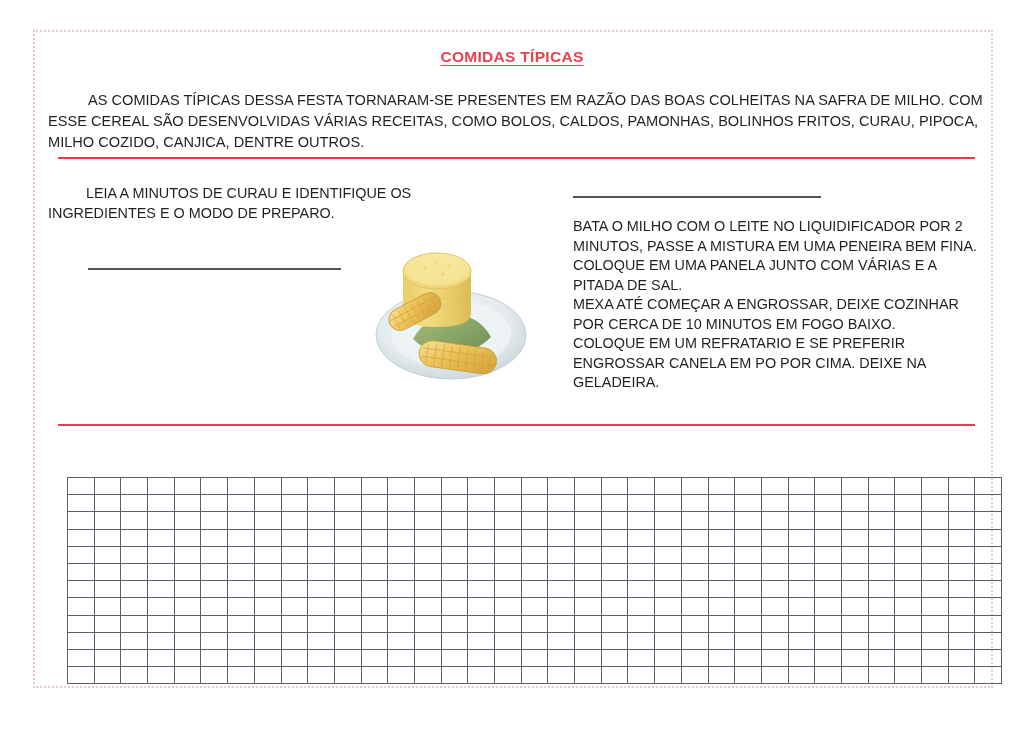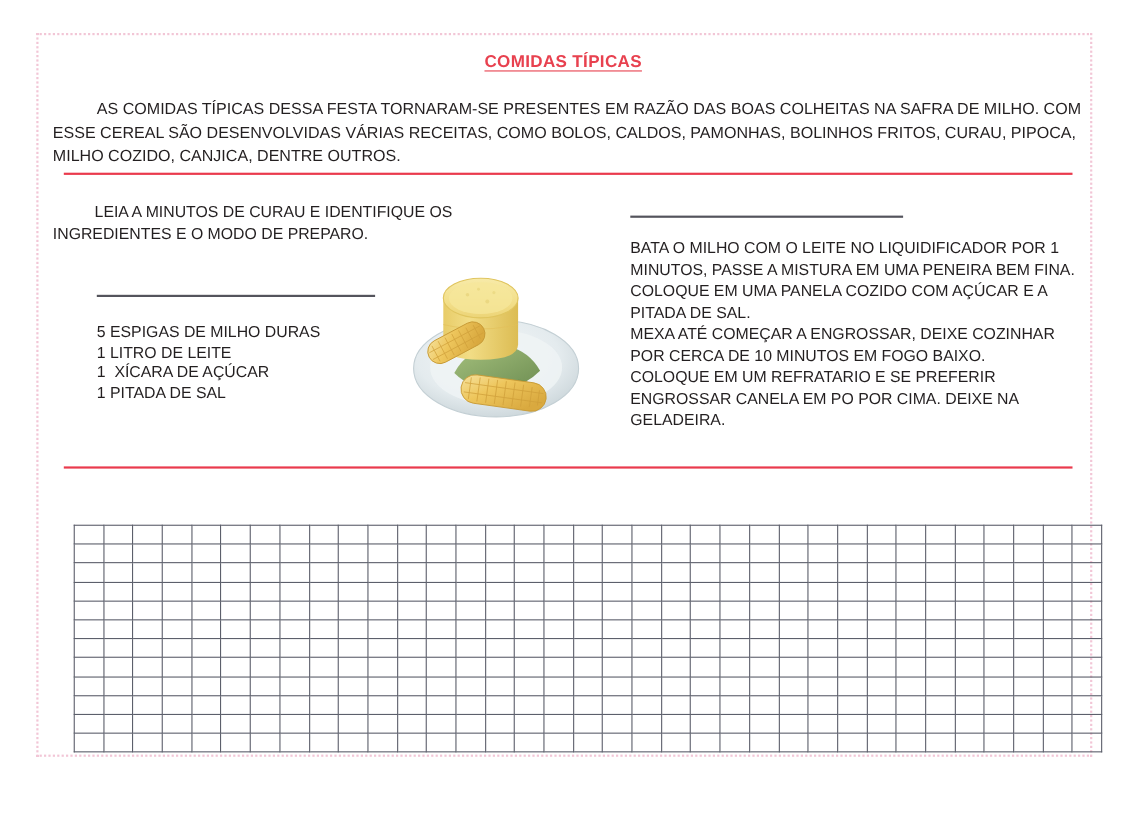--- a/index.html
+++ b/index.html
@@ -168,32 +168,26 @@
   <div id="intro">AS COMIDAS TÍPICAS DESSA FESTA TORNARAM-SE PRESENTES EM RAZÃO DAS BOAS COLHEITAS NA SAFRA DE MILHO. COM ESSE CEREAL SÃO DESENVOLVIDAS VÁRIAS RECEITAS, COMO BOLOS, CALDOS, PAMONHAS, BOLINHOS FRITOS, CURAU, PIPOCA, MILHO COZIDO, CANJICA, DENTRE OUTROS.</div>
 
   <div id="title">COMIDAS TÍPICAS</div>
 
   <div class="red-rule" id="red-rule-1"></div>
 
   <div id="read-instruction">LEIA A MINUTOS DE CURAU E IDENTIFIQUE OS INGREDIENTES E O MODO DE PREPARO.</div>
 
   <div class="short-rule" id="ingredients-rule"></div>
 
-  <div id="ingredients">
-    <div class="ing-line">5 ESPIGAS DE MILHO DURAS</div>
-    <div class="ing-line">1 LITRO DE LEITE</div>
-    <div class="ing-line">1  XÍCARA DE AÇÚCAR</div>
-    <div class="ing-line">1 PITADA DE SAL</div>
-  </div>
 
   <div class="short-rule" id="prep-rule"></div>
 
   <div id="preparation">
-    <div class="prep-line">BATA O MILHO COM O LEITE NO LIQUIDIFICADOR POR 1 MINUTOS, PASSE A MISTURA EM UMA PENEIRA BEM FINA.</div>
-    <div class="prep-line">COLOQUE EM UMA PANELA COZIDO COM AÇÚCAR E A PITADA DE SAL.</div>
+    <div class="prep-line">BATA O MILHO COM O LEITE NO LIQUIDIFICADOR POR 2 MINUTOS, PASSE A MISTURA EM UMA PENEIRA BEM FINA.</div>
+    <div class="prep-line">COLOQUE EM UMA PANELA JUNTO COM VÁRIAS E A PITADA DE SAL.</div>
     <div class="prep-line">MEXA ATÉ COMEÇAR A ENGROSSAR, DEIXE COZINHAR POR CERCA DE 10 MINUTOS EM FOGO BAIXO.</div>
     <div class="prep-line">COLOQUE EM UM REFRATARIO E SE PREFERIR ENGROSSAR CANELA EM PO POR CIMA. DEIXE NA GELADEIRA.</div>
   </div>
 
   <div id="curau-photo">
     <svg width="195" height="148" viewBox="0 0 195 148" xmlns="http://www.w3.org/2000/svg">
       <defs>
         <radialGradient id="plateGrad" cx="45%" cy="38%" r="62%">
           <stop offset="0%" stop-color="#f4f7f8"></stop>
           <stop offset="70%" stop-color="#e4ebee"></stop>

